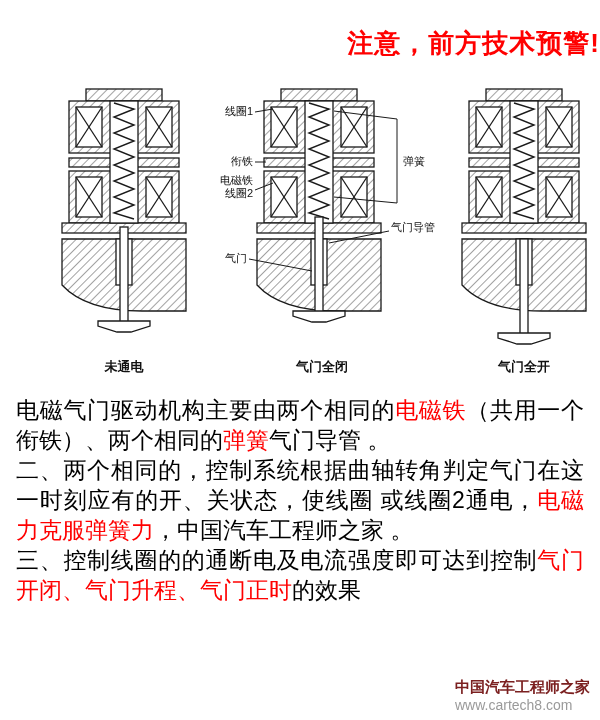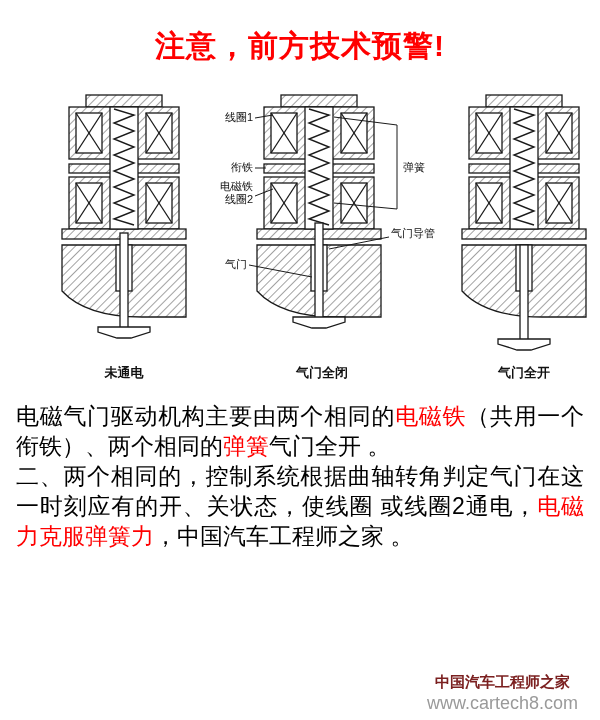--- a/index.html
+++ b/index.html
@@ -1,36 +1,36 @@
 <!DOCTYPE html>
 <html><head>
 <meta charset="utf-8">
 <style>
   * { margin:0; padding:0; box-sizing:border-box; }
   body {
     width:600px; height:720px; background:#ffffff; overflow:hidden; position:relative;
     font-family:"Liberation Sans", sans-serif; color:#000;
   }
   .title {
-    padding-top:26px; text-align:center;
-    font-size:30px; font-weight:bold; color:#ff0000; letter-spacing:1px;
+    padding-top:26px; text-align:right;
+    font-size:26px; font-weight:bold; color:#ff0000; letter-spacing:1px;
   }
   .diagram-wrap { margin-top:10px;margin-left:19px; }
   svg text { font-family:"Liberation Sans", sans-serif; }
   .lbl { font-size:11px; fill:#111; }
   .cap { font-size:13px; font-weight:bold; fill:#111; }
   .body-text {
     padding:0 16px; margin-top:8px;
     font-size:23px; line-height:30px; color:#000; text-align:justify;
   }
   .body-text p { margin:0; }
   .red { color:#ff0000; }
-  .watermark { position:absolute; right:22px; bottom:6px; text-align:center; line-height:1.25; }
+  .watermark { position:absolute; right:10px; bottom:6px; text-align:left; line-height:1.25; }
   .wm-name { font-size:15px; font-weight:bold; color:#7b2020; }
-  .wm-url  { font-size:18px; color:#9a9a9a; }
+  .wm-url  { font-size:14px; color:#9a9a9a; }
 </style>
 </head>
 <body>
 
 <h1 class="title">注意，前方技术预警!</h1>
 
 <div class="diagram-wrap">
   <svg width="600" height="312" viewBox="0 0 600 312">
     <defs>
       <pattern id="hatch" patternUnits="userSpaceOnUse" width="6" height="6" patternTransform="rotate(45)">
@@ -106,20 +106,21 @@
     <text class="lbl" x="384" y="94" text-anchor="start">弹簧</text>
     <text class="lbl" x="372" y="160" text-anchor="start">气门导管</text>
 
     <text class="cap" x="105" y="300" text-anchor="middle">未通电</text>
     <text class="cap" x="303" y="300" text-anchor="middle">气门全闭</text>
     <text class="cap" x="505" y="300" text-anchor="middle">气门全开</text>
   </svg>
 </div>
 
 <div class="body-text">
-  <p><span>电磁气门驱动机构主要由两个相同的</span><span class="red">电磁铁</span><span>（共用一个衔铁）、两个相同的</span><span class="red">弹簧</span><span>气门全开 。</span></p>
+  <p><span>电磁气门驱动机构主要由两个相同的</span><span class="red">电磁铁</span><span>（共用一个衔铁）、两个相同的</span><span class="red">弹簧</span><span>气门导管 。</span></p>
   <p><span>二、两个相同的，控制系统根据曲轴转角判定气门在这一时刻应有的开、关状态，使线圈 或线圈2通电，</span><span class="red">电磁力克服弹簧力</span><span>，中国汽车工程师之家 。</span></p>
+  <p><span>三、控制线圈的的通断电及电流强度即可达到控制</span><span class="red">气门开闭、气门升程、气门正时</span><span>的效果</span></p>
 </div>
 
 <div class="watermark">
   <div class="wm-name">中国汽车工程师之家</div>
   <div class="wm-url">www.cartech8.com</div>
 </div>
 
 </body></html>

